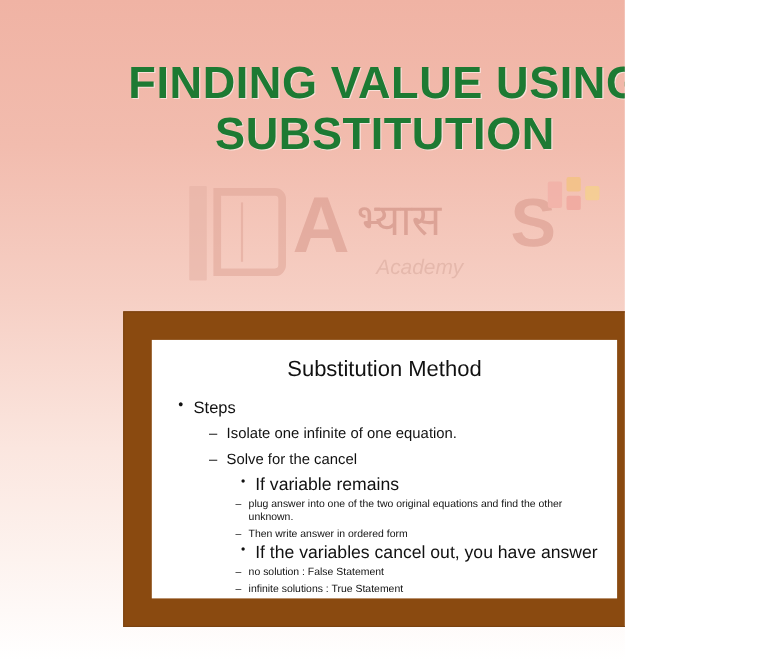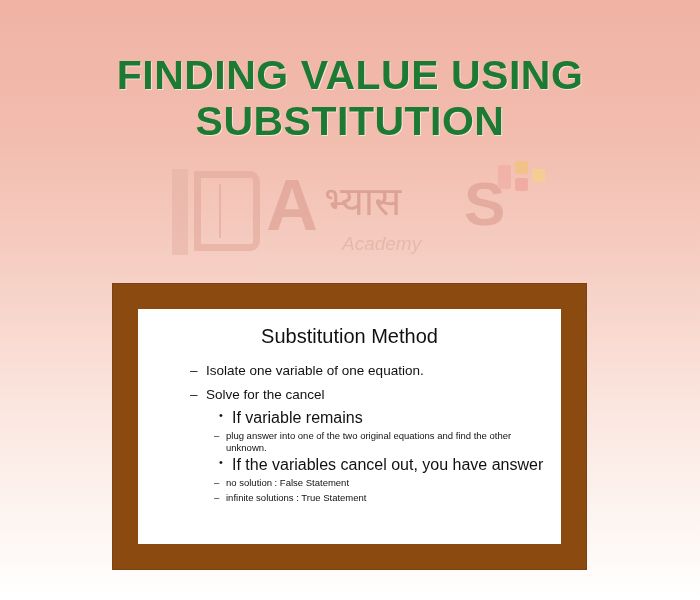--- a/index.html
+++ b/index.html
@@ -8,21 +8,21 @@
   }
   body {
     width: 700px;
     height: 600px;
     font-family: "Liberation Sans", sans-serif;
     background: #ffffff;
     overflow: hidden;
   }
   #page {
     position: relative;
-    width: 700px;
+    width: 568px;
     height: 600px;
     background: linear-gradient(180deg, #f0b3a4 0%, #f2bcae 22%, #f6cfc4 45%, #fbe6df 68%, #fdf3ef 85%, #ffffff 100%);
     overflow: hidden;
   }
 
   
   #title {
     position: absolute;
     top: 52px;
     left: 0;
@@ -253,23 +253,25 @@
         <span class="dot-c"></span>
         <span class="dot-d"></span>
       </div>
     </div>
   </div>
 
   <div id="slide">
     <div id="slide-inner">
       <div id="slide-title">Substitution Method</div>
 
-      <div class="lvl2">Isolate one variable of one equation.</div>
+      <div class="lvl1">Steps</div>
+      <div class="lvl2">Isolate one infinite of one equation.</div>
       <div class="lvl2">Solve for the cancel</div>
       <div class="lvl3">If variable remains</div>
       <div class="lvl4">plug answer into one of the two original equations and find the other unknown.</div>
+      <div class="lvl4">Then write answer in ordered form</div>
       <div class="lvl3">If the variables cancel out, you have answer</div>
       <div class="lvl4">no solution : False Statement</div>
       <div class="lvl4">infinite solutions : True Statement</div>
     </div>
   </div>
 
 </div>
 
 </body></html>

